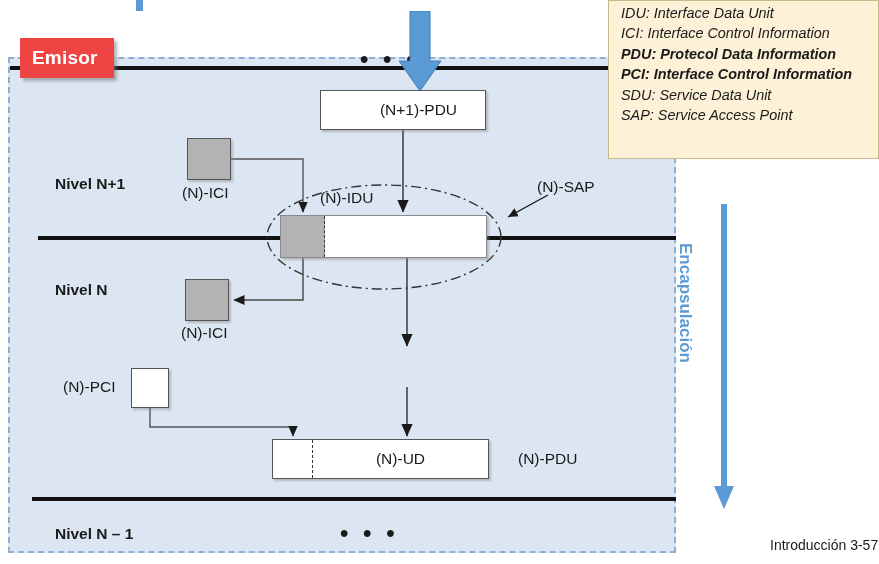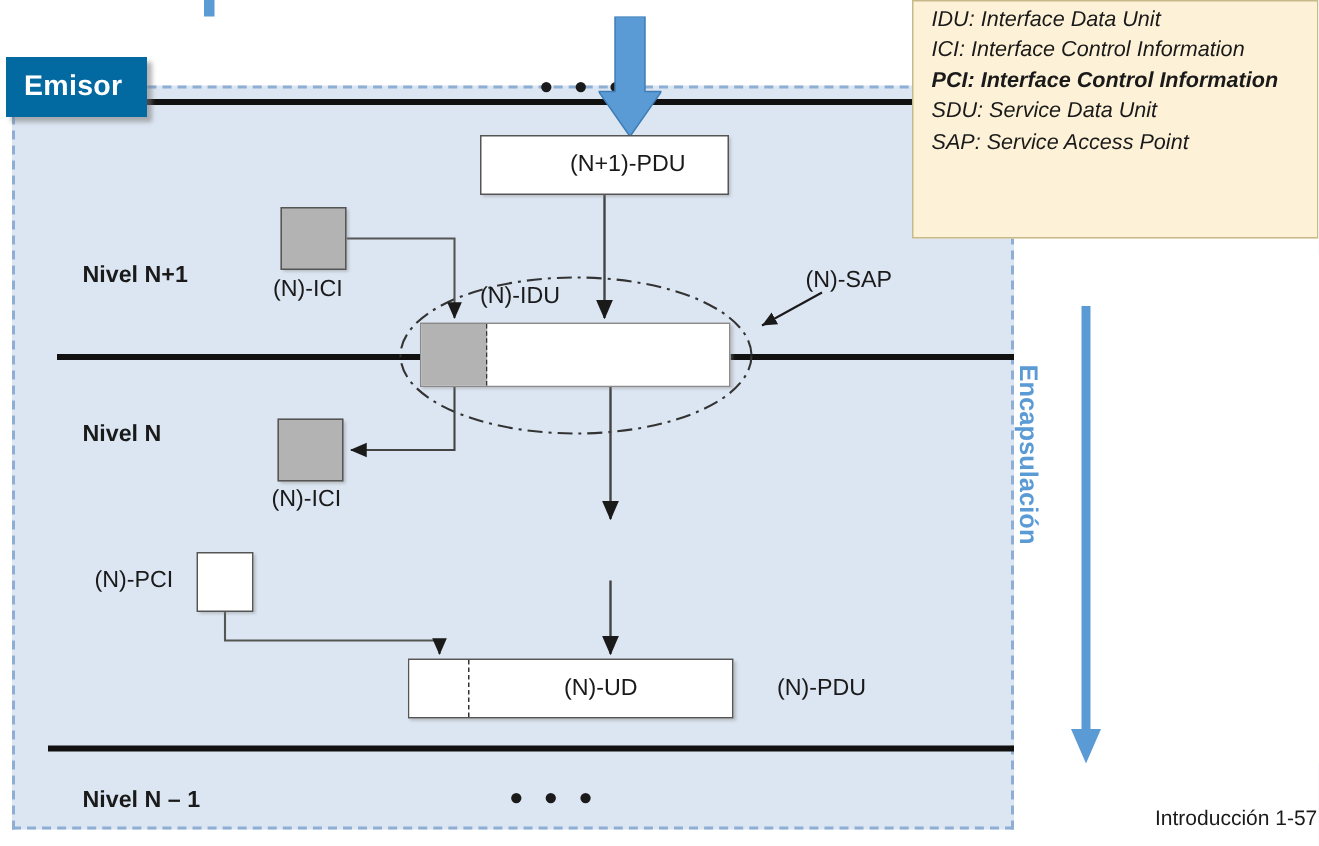--- a/index.html
+++ b/index.html
@@ -26,25 +26,25 @@
     width: 668px;
     height: 496px;
     background: #dce6f2;
     border: 2px dashed #8faed4;
     box-sizing: border-box;
   }
 
   
   .emisor-badge {
     position: absolute;
-    left: 4px;
+    left: 20px;
     top: 38px;
     width: 94px;
     height: 40px;
-    background: #0369a1;
+    background: #ef4444;
     box-shadow: 3px 3px 3px rgba(120,120,120,0.55);
   }
   .emisor-badge span {
     position: absolute;
     left: 12px;
     top: 9px;
     color: #ffffff;
     font-size: 19px;
     font-weight: bold;
     letter-spacing: 0.2px;
@@ -346,20 +346,21 @@
   <div class="cap cap-pdu">(N)-PDU</div>
 
   <svg class="encap-arrow" viewBox="0 0 22 305">
     <polygon points="8,0 14,0 14,282 21,282 11,305 1,282 8,282" fill="#5b9bd5"></polygon>
   </svg>
   <div class="encap-label">Encapsulación</div>
 
   <div class="legend">
     <div class="legend-line">IDU: Interface Data Unit</div>
     <div class="legend-line">ICI: Interface Control Information</div>
+    <div class="legend-line bold">PDU: Protecol Data Information</div>
     <div class="legend-line bold">PCI: Interface Control Information</div>
     <div class="legend-line">SDU: Service Data Unit</div>
     <div class="legend-line">SAP: Service Access Point</div>
   </div>
 
-  <div class="footer">Introducción 1-57</div>
+  <div class="footer">Introducción 3-57</div>
 
 </div>
 
 </body></html>

